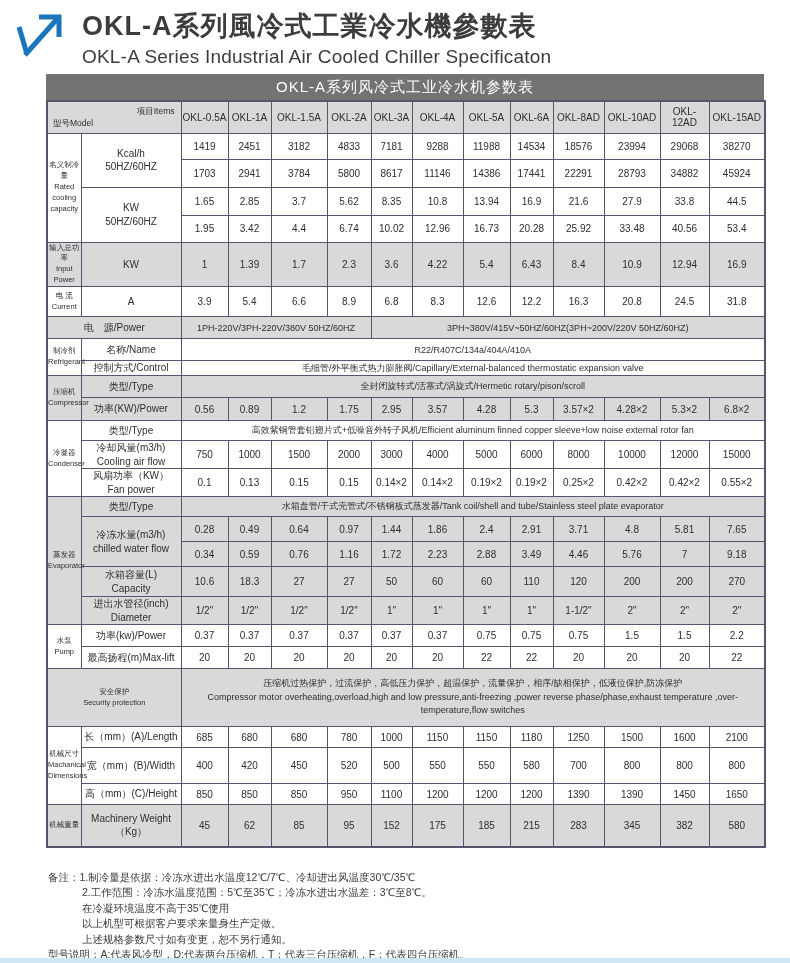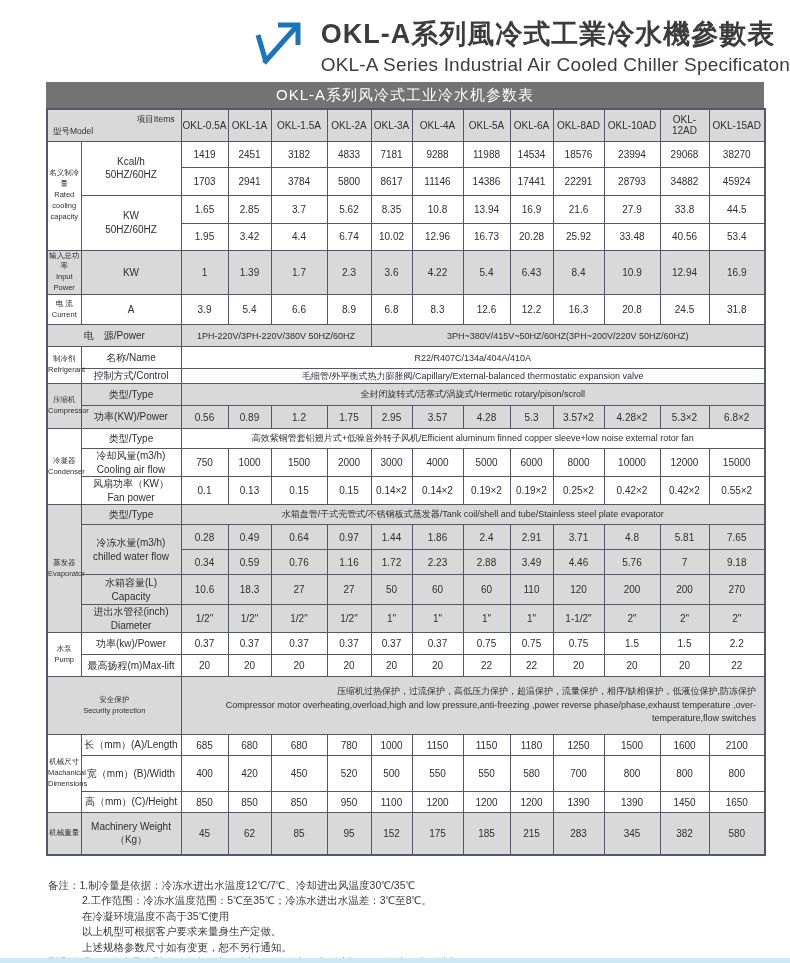--- a/index.html
+++ b/index.html
@@ -1,40 +1,40 @@
 <!DOCTYPE html>
 <html><head>
 <meta charset="utf-8">
 <style>
   * { box-sizing: border-box; margin: 0; padding: 0; }
   html,body { width: 790px; background: #ffffff; font-family: "Liberation Sans", sans-serif; color: #2e2e2e; }
   body { position: relative; height: 963px; overflow: hidden; }
 
-  .header { display: flex; align-items: flex-start; padding: 16px 0 0 12px; justify-content: flex-end; }
+  .header { display: flex; align-items: flex-start; padding: 8px 0 0 12px; }
   .logo { width: 58px; height: 52px; flex: 0 0 auto; }
   .titles { margin-left: 12px; }
   .title-zh { font-size: 27px; font-weight: bold; color: #3c3c3c; letter-spacing: 1px; }
   .title-en { font-size: 19px; color: #3c3c3c; margin-top: 2px; letter-spacing: 0.2px; }
 
   .table-wrap { margin: 6px 24px 0 46px; width: 718px; }
   .band { height: 26px; background: #737373; color: #ffffff; font-size: 15px;
           display: flex; align-items: center; justify-content: center; letter-spacing: 1px; }
 
   table { border-collapse: collapse; table-layout: fixed; width: 718px; }
   td { border: 1px solid #55566e; text-align: center; vertical-align: middle;
        overflow: visible; padding: 0; }
   table { border: 2px solid #55566e; }
   tr.gray td { background: #d9d9d9; }
   tr.white td { background: #ffffff; }
 
   td.val  { font-size: 10px; }
   td.item { font-size: 10px; white-space: pre-line; line-height: 1.35; }
   td.lbl  { font-size: 7.5px; white-space: pre-line; line-height: 1.45; }
   td.span { font-size: 9px; }
-  td.spanleft { font-size: 9px; text-align: right; padding: 3px 8px; white-space: pre-line; line-height: 1.5; }
+  td.spanleft { font-size: 9px; text-align: center; padding: 3px 8px; white-space: pre-line; line-height: 1.5; }
 
   tr.header-row td { background: #d9d9d9; font-size: 10px; }
   td.corner { position: relative; padding: 0;
     background: linear-gradient(to bottom right, #d9d9d9 49.3%, #55566e 49.3%, #55566e 50.7%, #d9d9d9 50.7%); }
   .corner-model { position: absolute; left: 5px; bottom: 3px; font-size: 8.5px; }
   .corner-items { position: absolute; right: 6px; top: 4px; font-size: 8.5px; }
 
   .notes { margin: 22px 24px 0 48px; font-size: 10.5px; color: #3a3a3a; line-height: 15.5px; }
   .note-line { white-space: pre-wrap; }
   .indent0 { padding-left: 0; }

